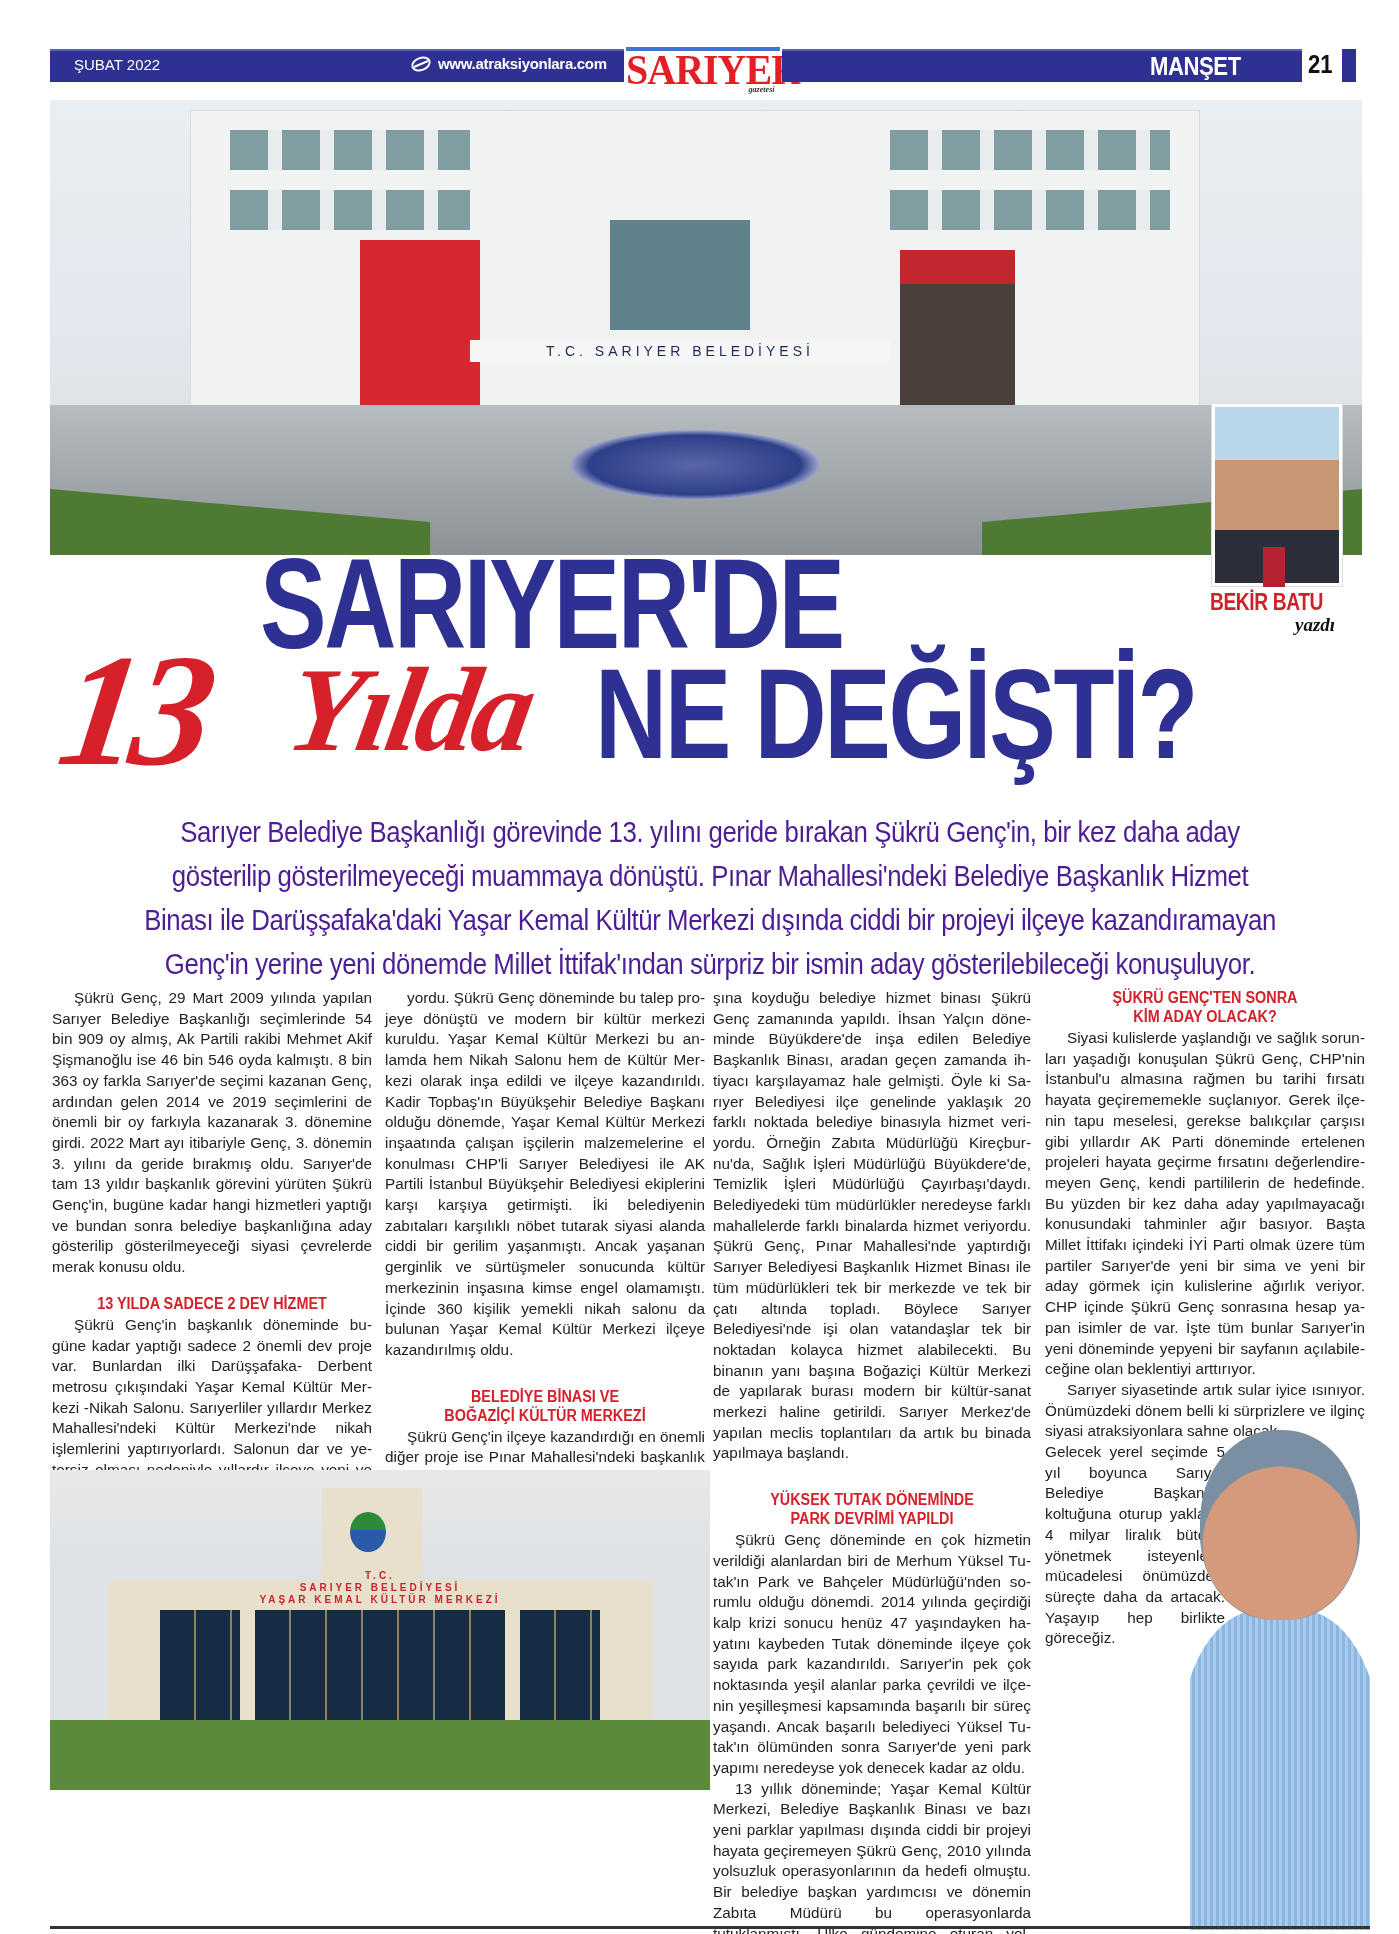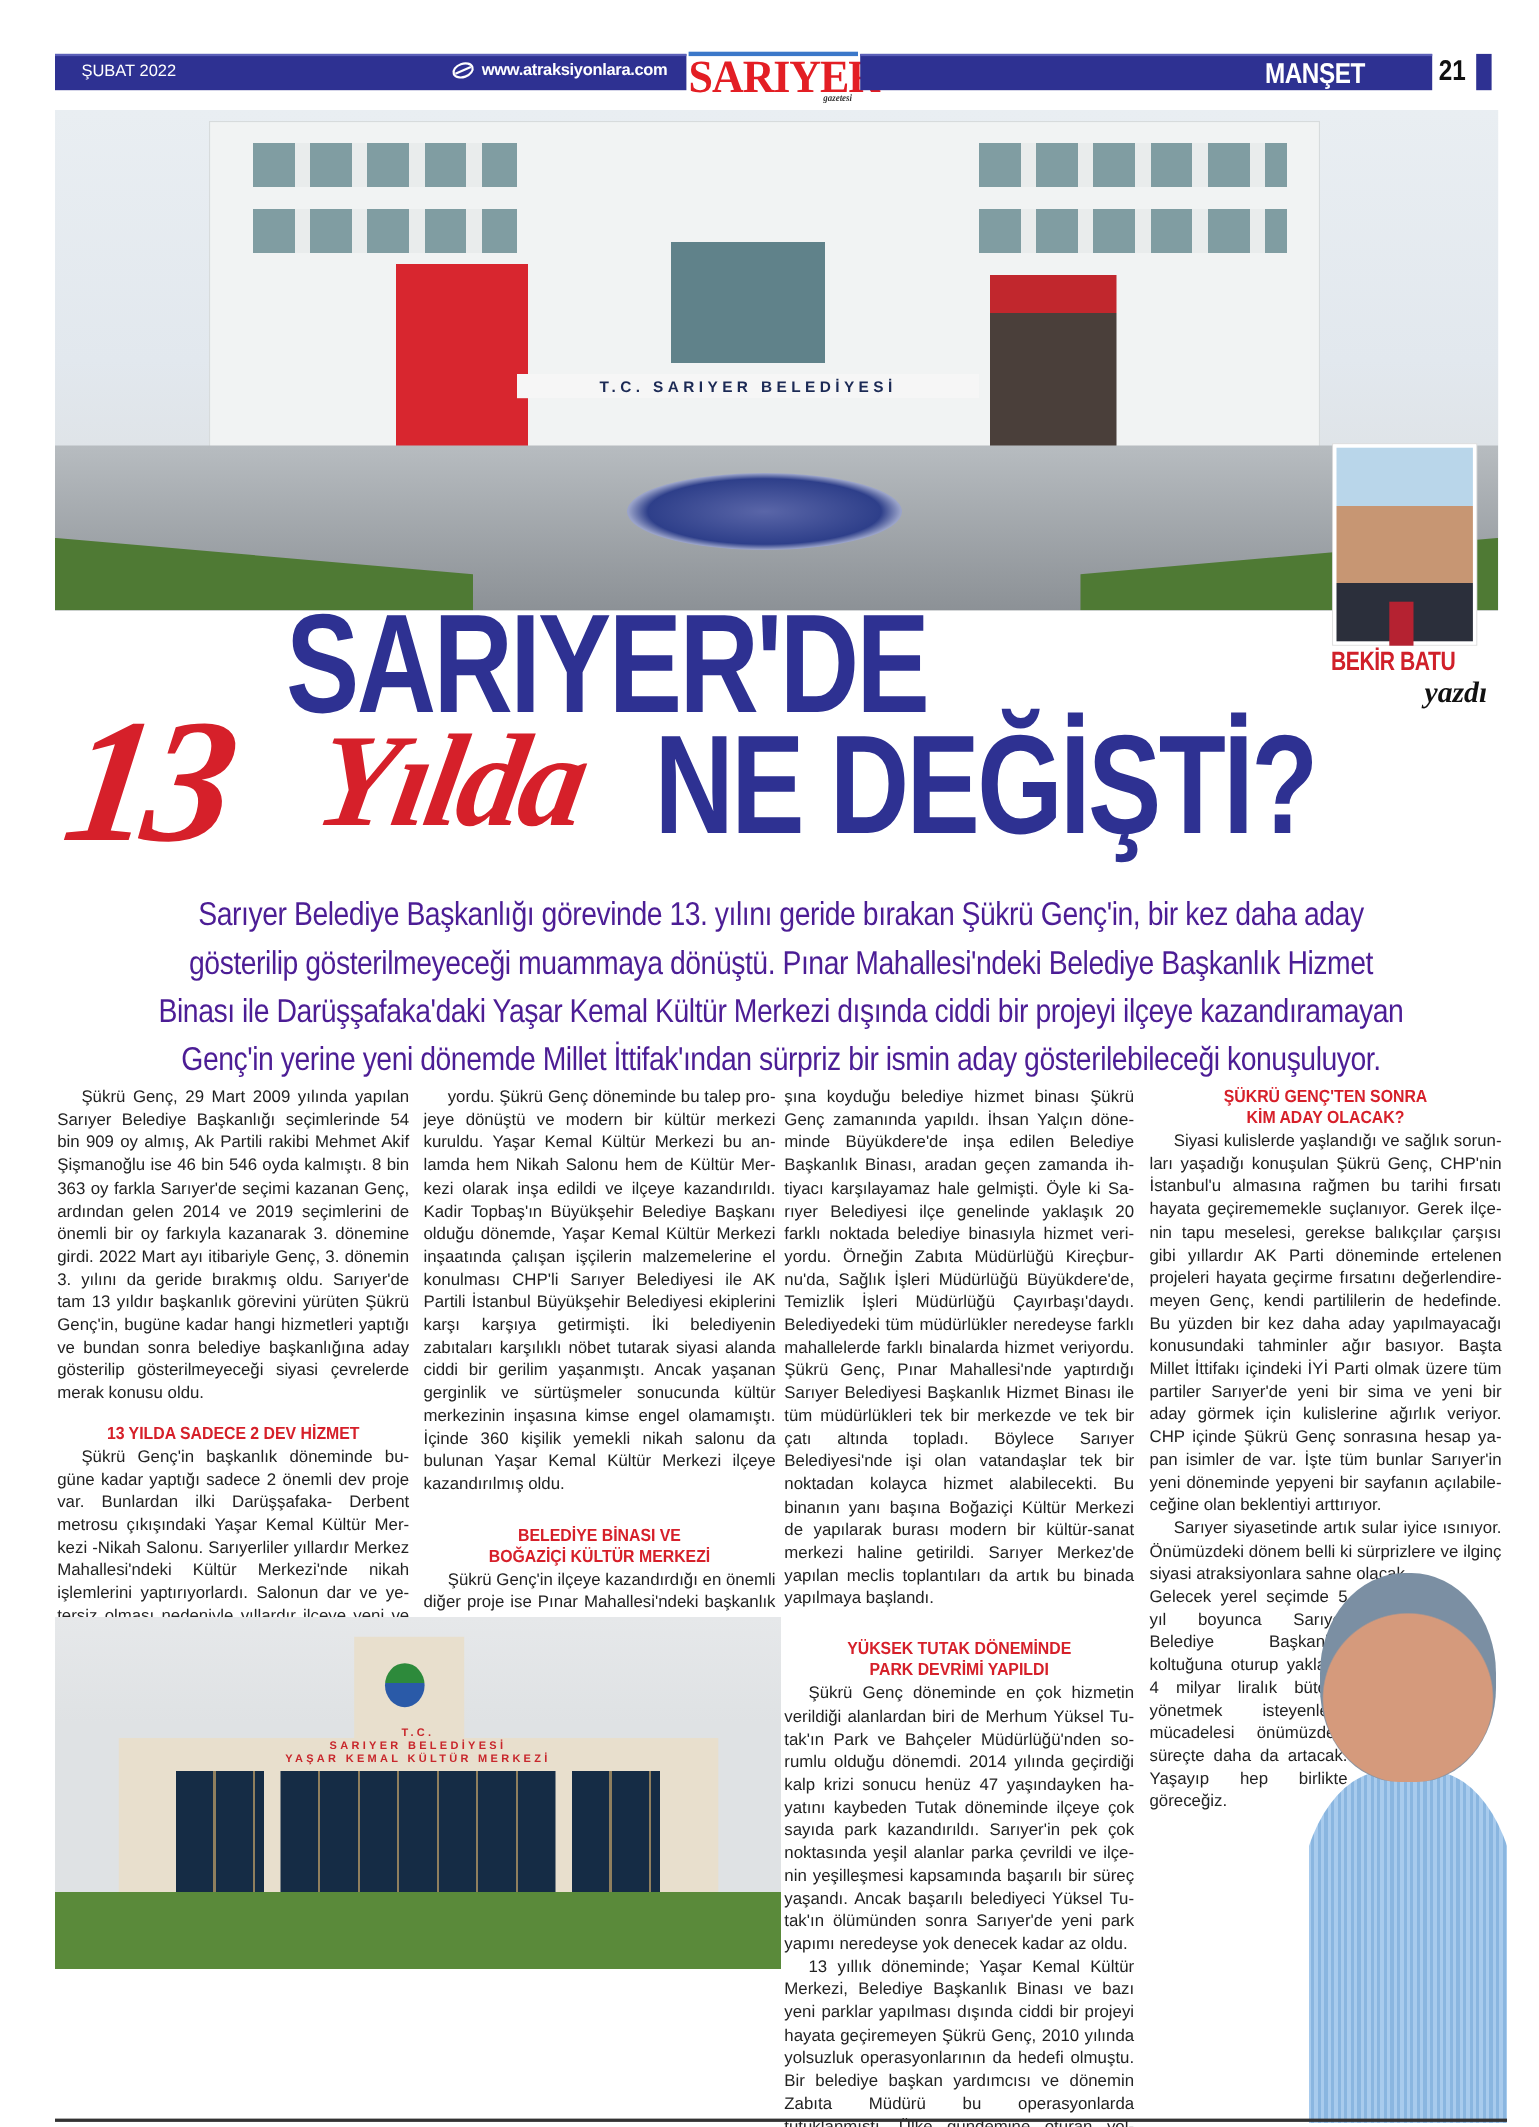--- a/index.html
+++ b/index.html
@@ -22,32 +22,32 @@
   .mast .page{position:absolute;left:1258px;top:2px;color:#111;font-weight:bold;font-size:26px;transform:scaleX(.85);transform-origin:left}
   .mast .tab{position:absolute;left:1292px;top:2px;width:14px;height:33px;background:#2e3192}
 
   
   .photo-top{position:absolute;left:50px;top:100px;width:1312px;height:455px;overflow:hidden;
     background:linear-gradient(#e9eef2 0,#e2e8ee 50%,#d9dcdd 100%)}
   .photo-top .bldg{position:absolute;left:140px;top:10px;width:1010px;height:330px;background:#f1f3f3;border:1px solid #d7dbdc}
   .photo-top .win{position:absolute;background:repeating-linear-gradient(90deg,#6d8f95 0 38px,#e8ebeb 38px 52px),#6d8f95;opacity:.85}
   .photo-top .flag{position:absolute;background:#d8262f}
   .photo-top .ata{position:absolute;left:850px;top:150px;width:115px;height:190px;background:linear-gradient(#c1272d 0 18%,#4a3f3a 18% 100%)}
-  .photo-top .sign{position:absolute;left:420px;top:240px;width:420px;height:22px;background:#f6f6f6;color:#1c2a55;font-weight:bold;font-size:14px;letter-spacing:4px;text-align:center;line-height:22px}
+  .photo-top .sign{position:absolute;left:420px;top:240px;width:420px;height:22px;background:#f6f6f6;color:#1c2a55;font-weight:normal;font-size:14px;letter-spacing:4px;text-align:center;line-height:22px}
   .photo-top .ground{position:absolute;left:0;bottom:0;width:100%;height:150px;background:linear-gradient(#b7bcc0,#8c9196)}
   .photo-top .lawnL{position:absolute;left:0;bottom:0;width:380px;height:110px;background:#4f7a34;clip-path:polygon(0 40%,100% 70%,100% 100%,0 100%)}
   .photo-top .lawnR{position:absolute;right:0;bottom:0;width:380px;height:110px;background:#4f7a34;clip-path:polygon(0 70%,100% 40%,100% 100%,0 100%)}
   .photo-top .fountain{position:absolute;left:520px;top:330px;width:250px;height:70px;border-radius:50%;background:radial-gradient(#5a66a8,#2e3f8a 60%,#9aa3c9 70%)}
 
   
   .columnist{position:absolute;left:1212px;top:404px;width:130px;height:182px;background:#fff;border:3px solid #fff;box-shadow:0 0 0 1px #ddd}
   .columnist .face{width:100%;height:100%;background:linear-gradient(#b9d6ea 0 30%,#c79673 30% 70%,#2b2f3b 70%)}
   .columnist .face::after{content:"";position:absolute;left:48px;top:140px;width:22px;height:40px;background:#b52231}
   .colname{position:absolute;left:1210px;top:588px;color:#d0202a;font-weight:bold;font-size:24px;transform:scaleX(.8);transform-origin:left;white-space:nowrap;letter-spacing:-.5px}
-  .colyazdi{position:absolute;left:1295px;top:614px;font-family:"Liberation Serif",serif;font-style:italic;font-weight:bold;font-size:27px;color:#111}
+  .colyazdi{position:absolute;left:1295px;top:614px;font-family:"Liberation Serif",serif;font-style:italic;font-weight:bold;font-size:19px;color:#111}
 
   
   .hl-line1{position:absolute;left:260px;top:540px;color:#2e3192;font-weight:bold;font-size:128px;line-height:1;letter-spacing:-3px;transform:scaleX(.78);transform-origin:left;white-space:nowrap}
   .hl-13{position:absolute;left:62px;top:630px;color:#d6202a;font-family:"Liberation Serif",serif;font-style:italic;font-weight:bold;font-size:160px;line-height:1;letter-spacing:-8px;transform:skewX(-8deg)}
   .hl-yilda{position:absolute;left:290px;top:650px;color:#d6202a;font-family:"Liberation Serif",serif;font-style:italic;font-weight:bold;font-size:120px;line-height:1;letter-spacing:-4px;transform:skewX(-10deg)}
   .hl-line2{position:absolute;left:595px;top:650px;color:#2e3192;font-weight:bold;font-size:128px;line-height:1;letter-spacing:-3px;transform:scaleX(.78);transform-origin:left;white-space:nowrap}
 
   
   .deck{position:absolute;left:50px;top:810px;width:1320px;text-align:center;font-size:30px;line-height:44px;color:#4c1d95;letter-spacing:-.5px}
   .deck span{display:block;white-space:nowrap;transform:scaleX(.86);transform-origin:center}

